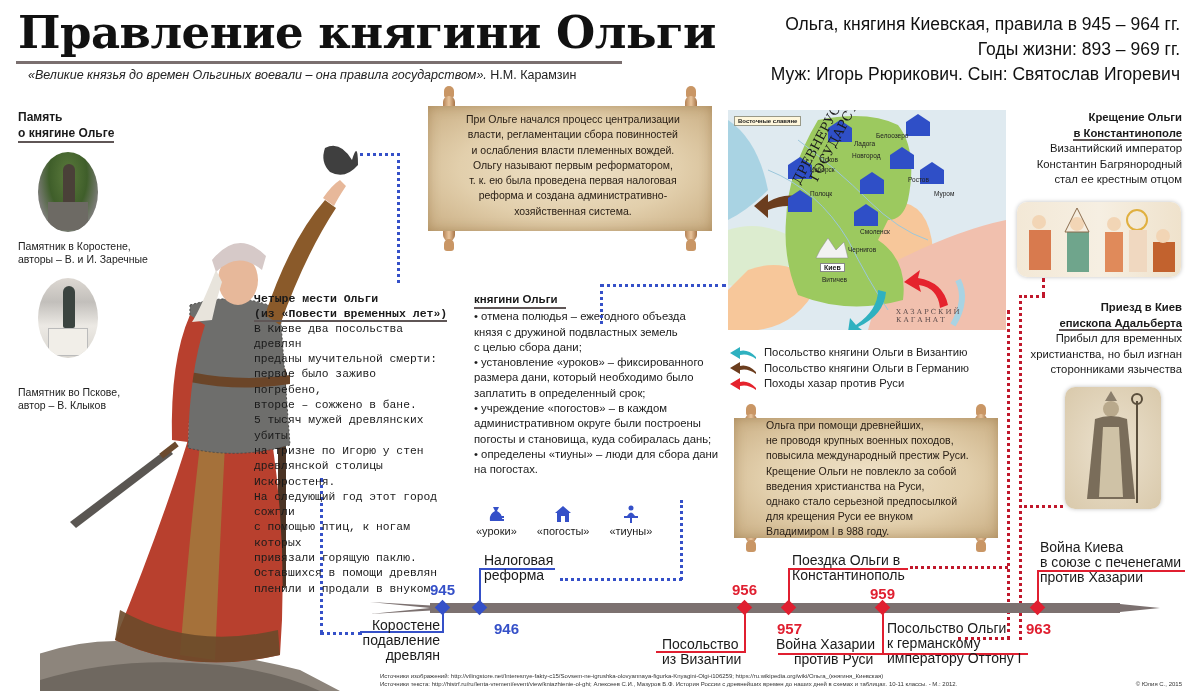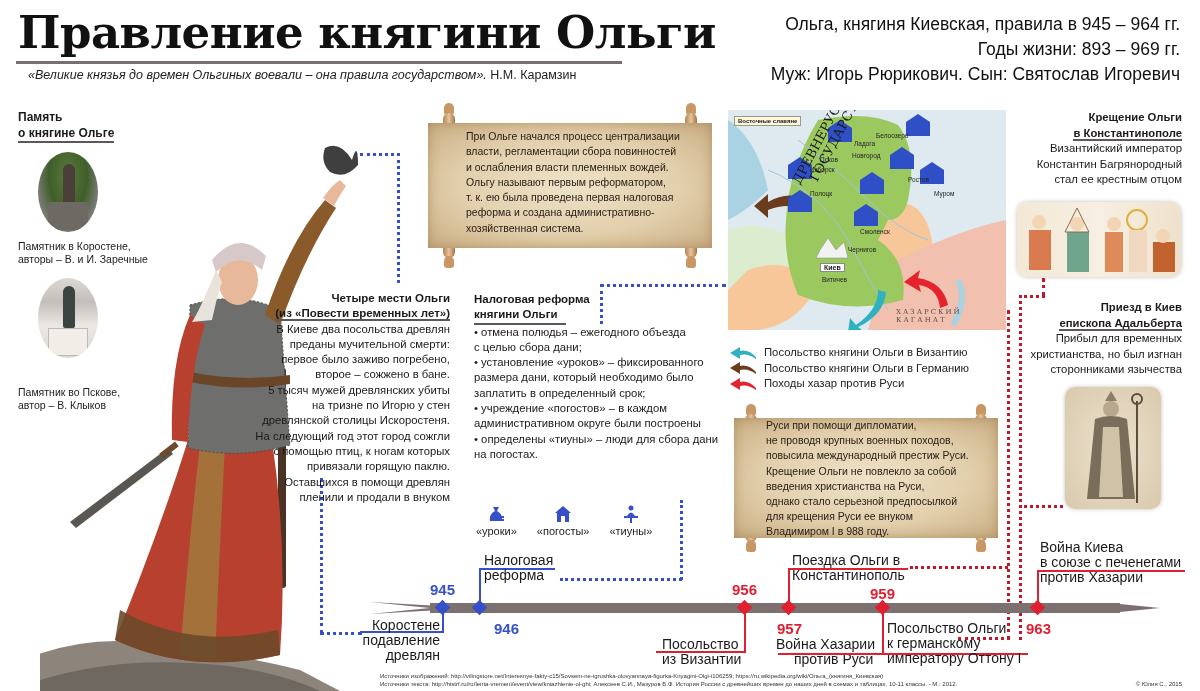--- a/index.html
+++ b/index.html
@@ -23,21 +23,21 @@
   .oval .statue { position: absolute; left: 25px; top: 12px; width: 12px; height: 42px; border-radius: 6px 6px 2px 2px; background: #4a4038; }
   .oval2 .statue { background: #3b4440; top: 8px; }
   .oval .pedestal { position: absolute; left: 10px; top: 50px; width: 40px; height: 28px; background: #6d6a64; }
   .oval2 .pedestal { background: #f1eee8; border: 1px solid #bbb; }
   .mem-cap { font-family: "Liberation Sans", sans-serif; font-size: 10.5px; line-height: 13px; color: #222; white-space: nowrap; }
 
   
   .figure { left: 40px; top: 110px; width: 320px; height: 581px; }
 
   
-  .revenge { left: 254px; top: 291px; width: 196px; text-align: right; font-family: Liberation Sans, sans-serif; font-size: 11.3px; line-height: 15.3px; color: #1a1a1a; }
+  .revenge { left: 254px; top: 291px; width: 196px; text-align: left; font-family: Liberation Mono, monospace; font-size: 11.3px; line-height: 15.3px; color: #1a1a1a; }
   .h-bold { font-weight: bold; font-size: 11.5px; }
   .h-ul { border-bottom: 2px solid #5f5656; }
 
   
   .tax { left: 474px; top: 292px; width: 248px; font-family: "Liberation Sans", sans-serif; font-size: 11.3px; line-height: 15.3px; color: #1a1a1a; }
   .tax .head { display: inline-block; font-weight: bold; font-size: 11.5px; border-bottom: 2px solid #5f5656; padding-right: 8px; }
   .tax-icons { left: 476px; top: 505px; display: flex; gap: 20px; font-family: "Liberation Sans", sans-serif; font-size: 11px; color: #222; }
   .tax-icon { display: flex; flex-direction: column; align-items: center; gap: 2px; }
   .tax-icon svg { width: 18px; height: 18px; }
 
@@ -166,29 +166,30 @@
   <div>на тризне по Игорю у стен</div>
   <div>древлянской столицы Искоростеня.</div>
   <div>На следующий год этот город сожгли</div>
   <div>с помощью птиц, к ногам которых</div>
   <div>привязали горящую паклю.</div>
   <div>Оставшихся в помощи древлян</div>
   <div>пленили и продали в внуком</div>
 </div>
 
 <div class="abs tax">
-  <div style="font-weight:bold;font-size:11.5px;">Налоговая реформа</div>
   <div><span class="head">княгини Ольги</span></div>
   <div>• отмена полюдья – ежегодного объезда</div>
+  <div>князя с дружиной подвластных земель</div>
   <div>с целью сбора дани;</div>
   <div>• установление «уроков» – фиксированного</div>
   <div>размера дани, который необходимо было</div>
   <div>заплатить в определенный срок;</div>
   <div>• учреждение «погостов» – в каждом</div>
   <div>административном округе были построены</div>
+  <div>погосты и становища, куда собиралась дань;</div>
   <div>• определены «тиуны» – люди для сбора дани</div>
   <div>на погостах.</div>
 </div>
 <div class="abs tax-icons">
   <div class="tax-icon">
     <svg viewBox="0 0 18 18">
         <path d="M6 2 L12 2 L10 6 Q16 9 15 16 L3 16 Q2 9 8 6 Z" fill="#3550c8"></path>
         <rect x="10" y="11" width="7" height="2" fill="#3550c8"></rect>
         <rect x="10" y="14" width="7" height="2" fill="#3550c8"></rect>
       </svg>
@@ -209,21 +210,21 @@
         <rect x="8" y="13" width="2" height="5" fill="#3550c8"></rect>
       </svg>
     <span>«тиуны»</span>
   </div>
 </div>
 <div class="dots-v" style="left:600px; top:284px; height:40px; border-color:#3550c8;"></div>
 <div class="dots-h" style="left:600px; top:284px; width:126px; border-color:#3550c8;"></div>
 <div class="dots-v" style="left:680px; top:500px; height:80px; border-color:#3550c8;"></div>
 <div class="dots-h" style="left:560px; top:578px; width:122px; border-color:#3550c8;"></div>
 
-<div class="scroll" style="left:424px; top:103px; width:292px; height:165px;">
+<div class="scroll" style="left:424px; top:86px; width:292px; height:165px;text-align:center;">
   <div class="knob" style="left:20px; top:0;"></div>
   <div class="knob" style="left:262px; top:0;"></div>
   <div class="rod" style="left:19px; top:10px; height:145px;"></div>
   <div class="rod" style="left:261px; top:10px; height:145px;"></div>
   <div class="paper" style="left:4px; top:20px; width:284px; height:125px;"></div>
   <div class="knob" style="left:20px; top:153px;"></div>
   <div class="knob" style="left:262px; top:153px;"></div>
   <div class="stxt" style="left:42px; top:26px;">
     <div>При Ольге начался процесс централизации</div>
     <div>власти, регламентации сбора повинностей</div>
@@ -308,21 +309,21 @@
 
 <div class="scroll" style="left:730px; top:404px; width:272px; height:148px;">
   <div class="knob" style="left:16px; top:0;"></div>
   <div class="knob" style="left:246px; top:0;"></div>
   <div class="rod" style="left:15px; top:10px; height:128px;"></div>
   <div class="rod" style="left:245px; top:10px; height:128px;"></div>
   <div class="paper" style="left:4px; top:14px; width:264px; height:120px;"></div>
   <div class="knob" style="left:16px; top:136px;"></div>
   <div class="knob" style="left:246px; top:136px;"></div>
   <div class="stxt" style="left:36px; top:14px; line-height:15.2px;">
-    <div>Руси при помощи дипломатии,</div>
+    <div>Ольга при помощи древнейших,</div>
     <div>не проводя крупных военных походов,</div>
     <div>повысила международный престиж Руси.</div>
     <div>Крещение Ольги не повлекло за собой</div>
     <div>введения христианства на Руси,</div>
     <div>однако стало серьезной предпосылкой</div>
     <div>для крещения Руси ее внуком</div>
     <div>Владимиром I в 988 году.</div>
   </div>
 </div>
 

